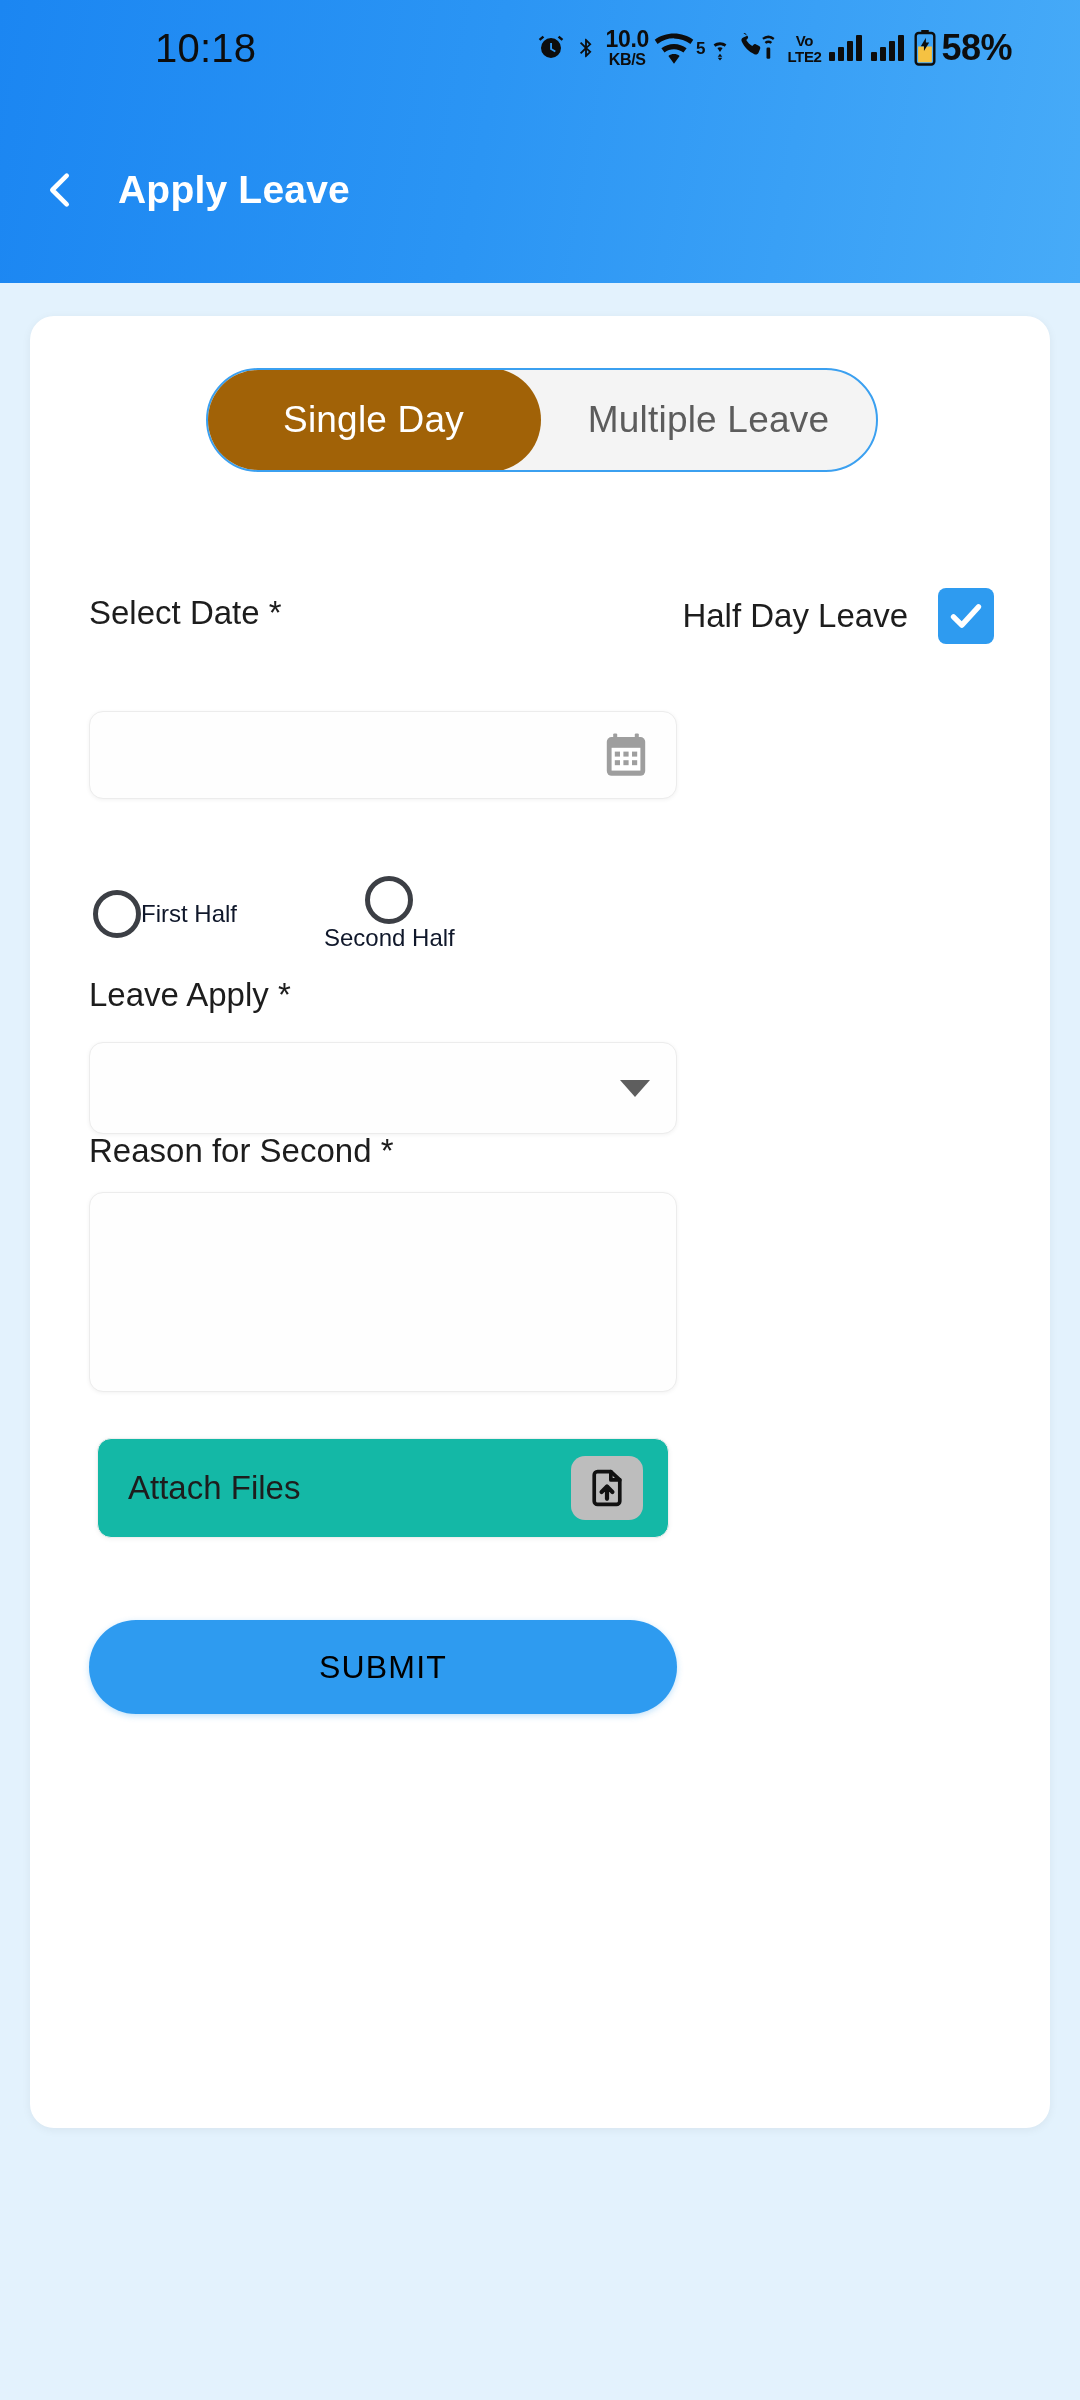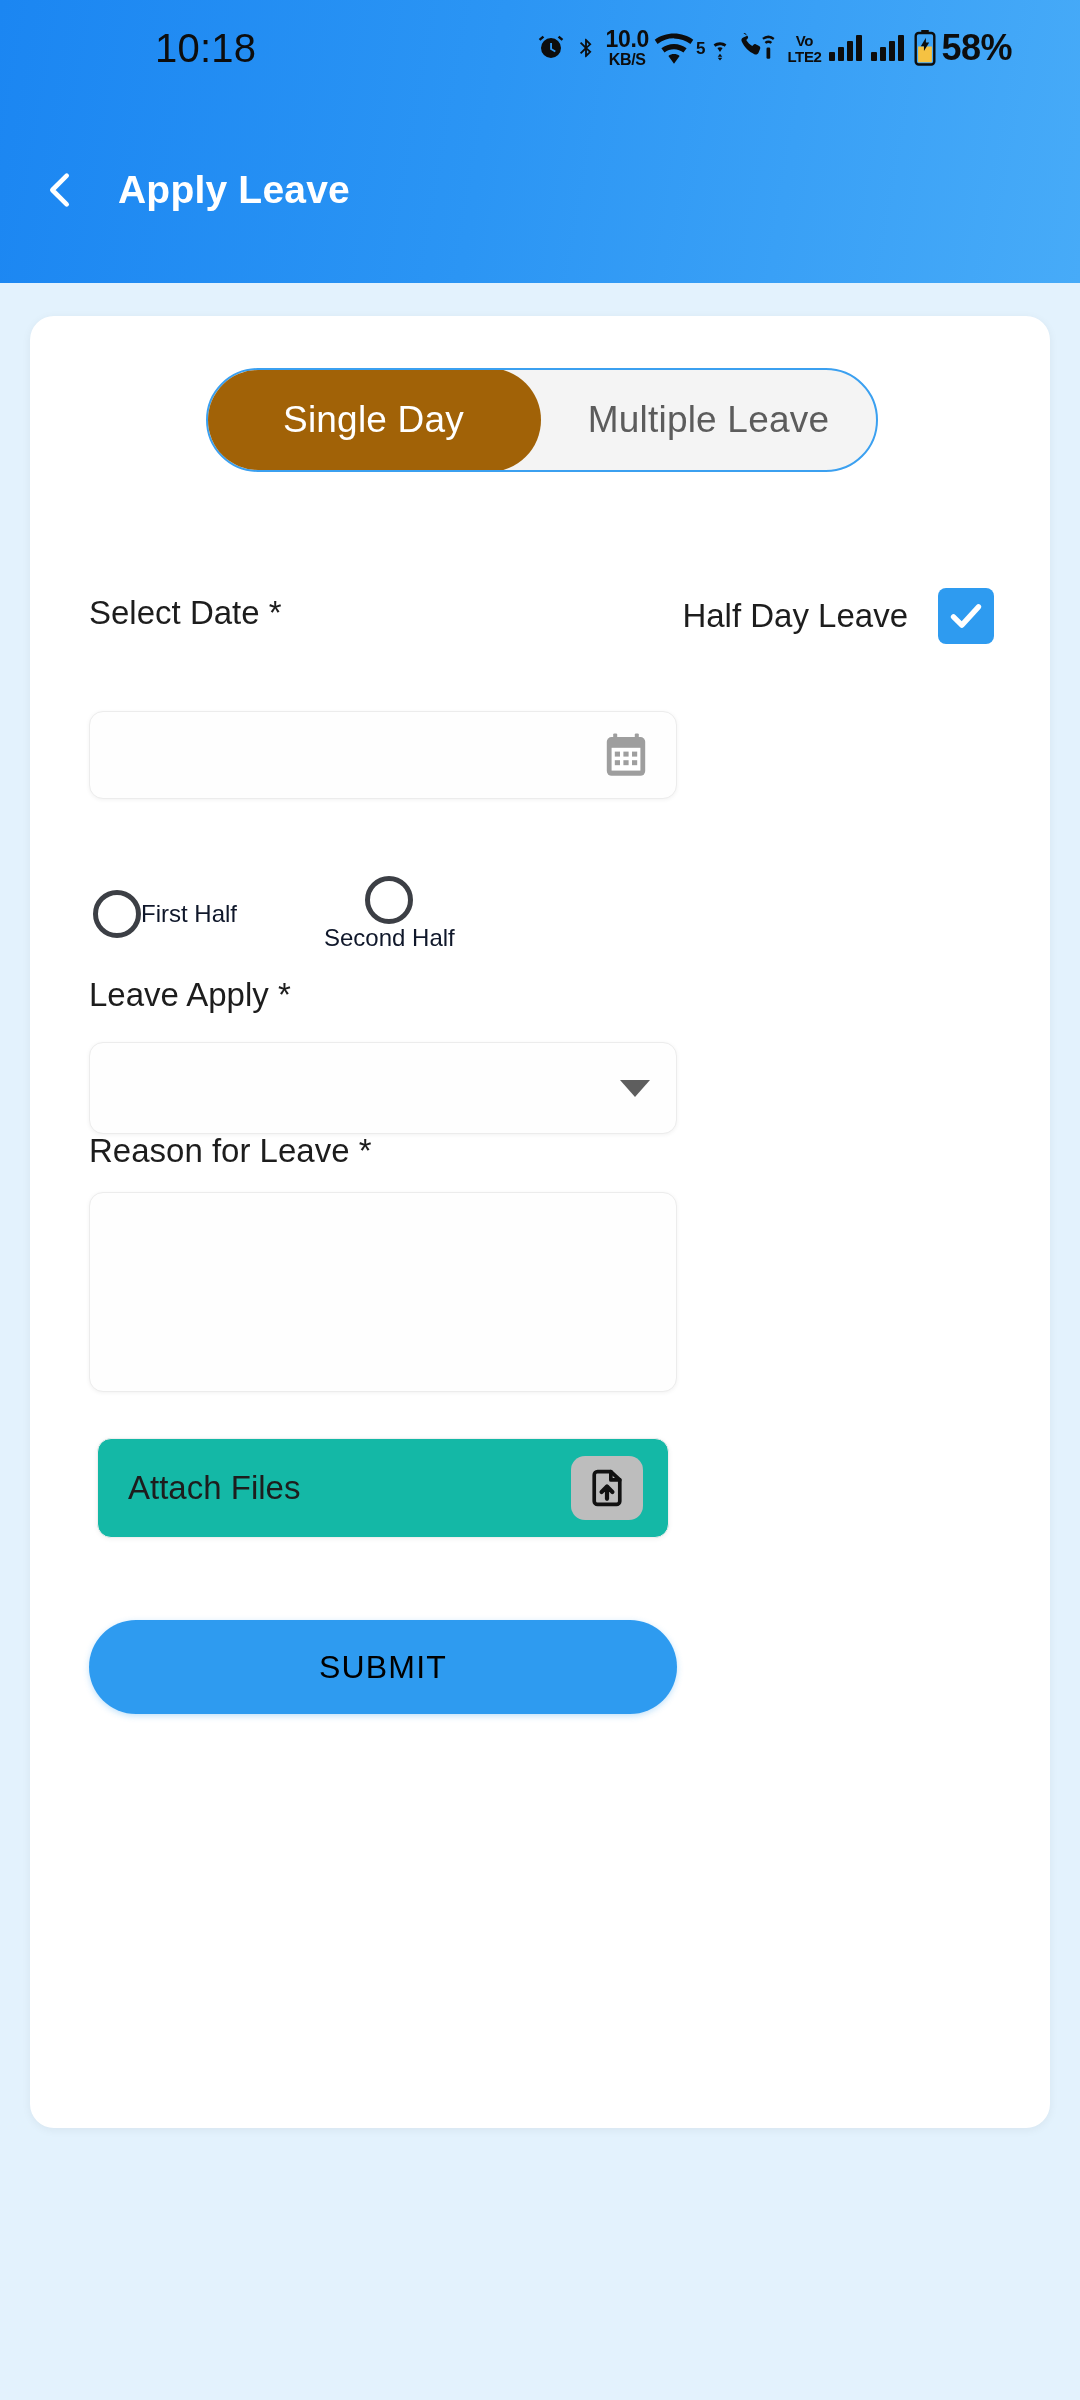--- a/index.html
+++ b/index.html
@@ -332,21 +332,21 @@
       <span class="radio-circle"></span>
       <span class="radio-label">Second Half</span>
     </div>
   </div>
 
   <div class="lbl-leave-type">Leave Apply *</div>
   <div class="select-field">
     <span class="caret"></span>
   </div>
 
-  <div class="lbl-reason">Reason for Leave *</div>
+  <div class="lbl-reason">Reason for Second *</div>
   <div class="textarea-field"></div>
 
   <div class="attach-field">
     <span class="attach-label">Attach Files</span>
     <span class="attach-btn">
       <svg viewBox="0 0 24 24" width="42" height="42" fill="none" stroke="#111111" stroke-width="2.1" stroke-linecap="round" stroke-linejoin="round">
         <path d="M14.2 2.6H6.6A1.9 1.9 0 0 0 4.7 4.5v15a1.9 1.9 0 0 0 1.9 1.9h10.8a1.9 1.9 0 0 0 1.9-1.9V7.4z"></path>
         <polyline points="14.2 2.6 14.2 7.4 19.3 7.4"></polyline>
         <path d="M12 18.2v-6.6" stroke-width="2.4"></path>
         <polyline points="8.9 14.3 12 11.2 15.1 14.3" stroke-width="2.4" fill="#111111"></polyline>

